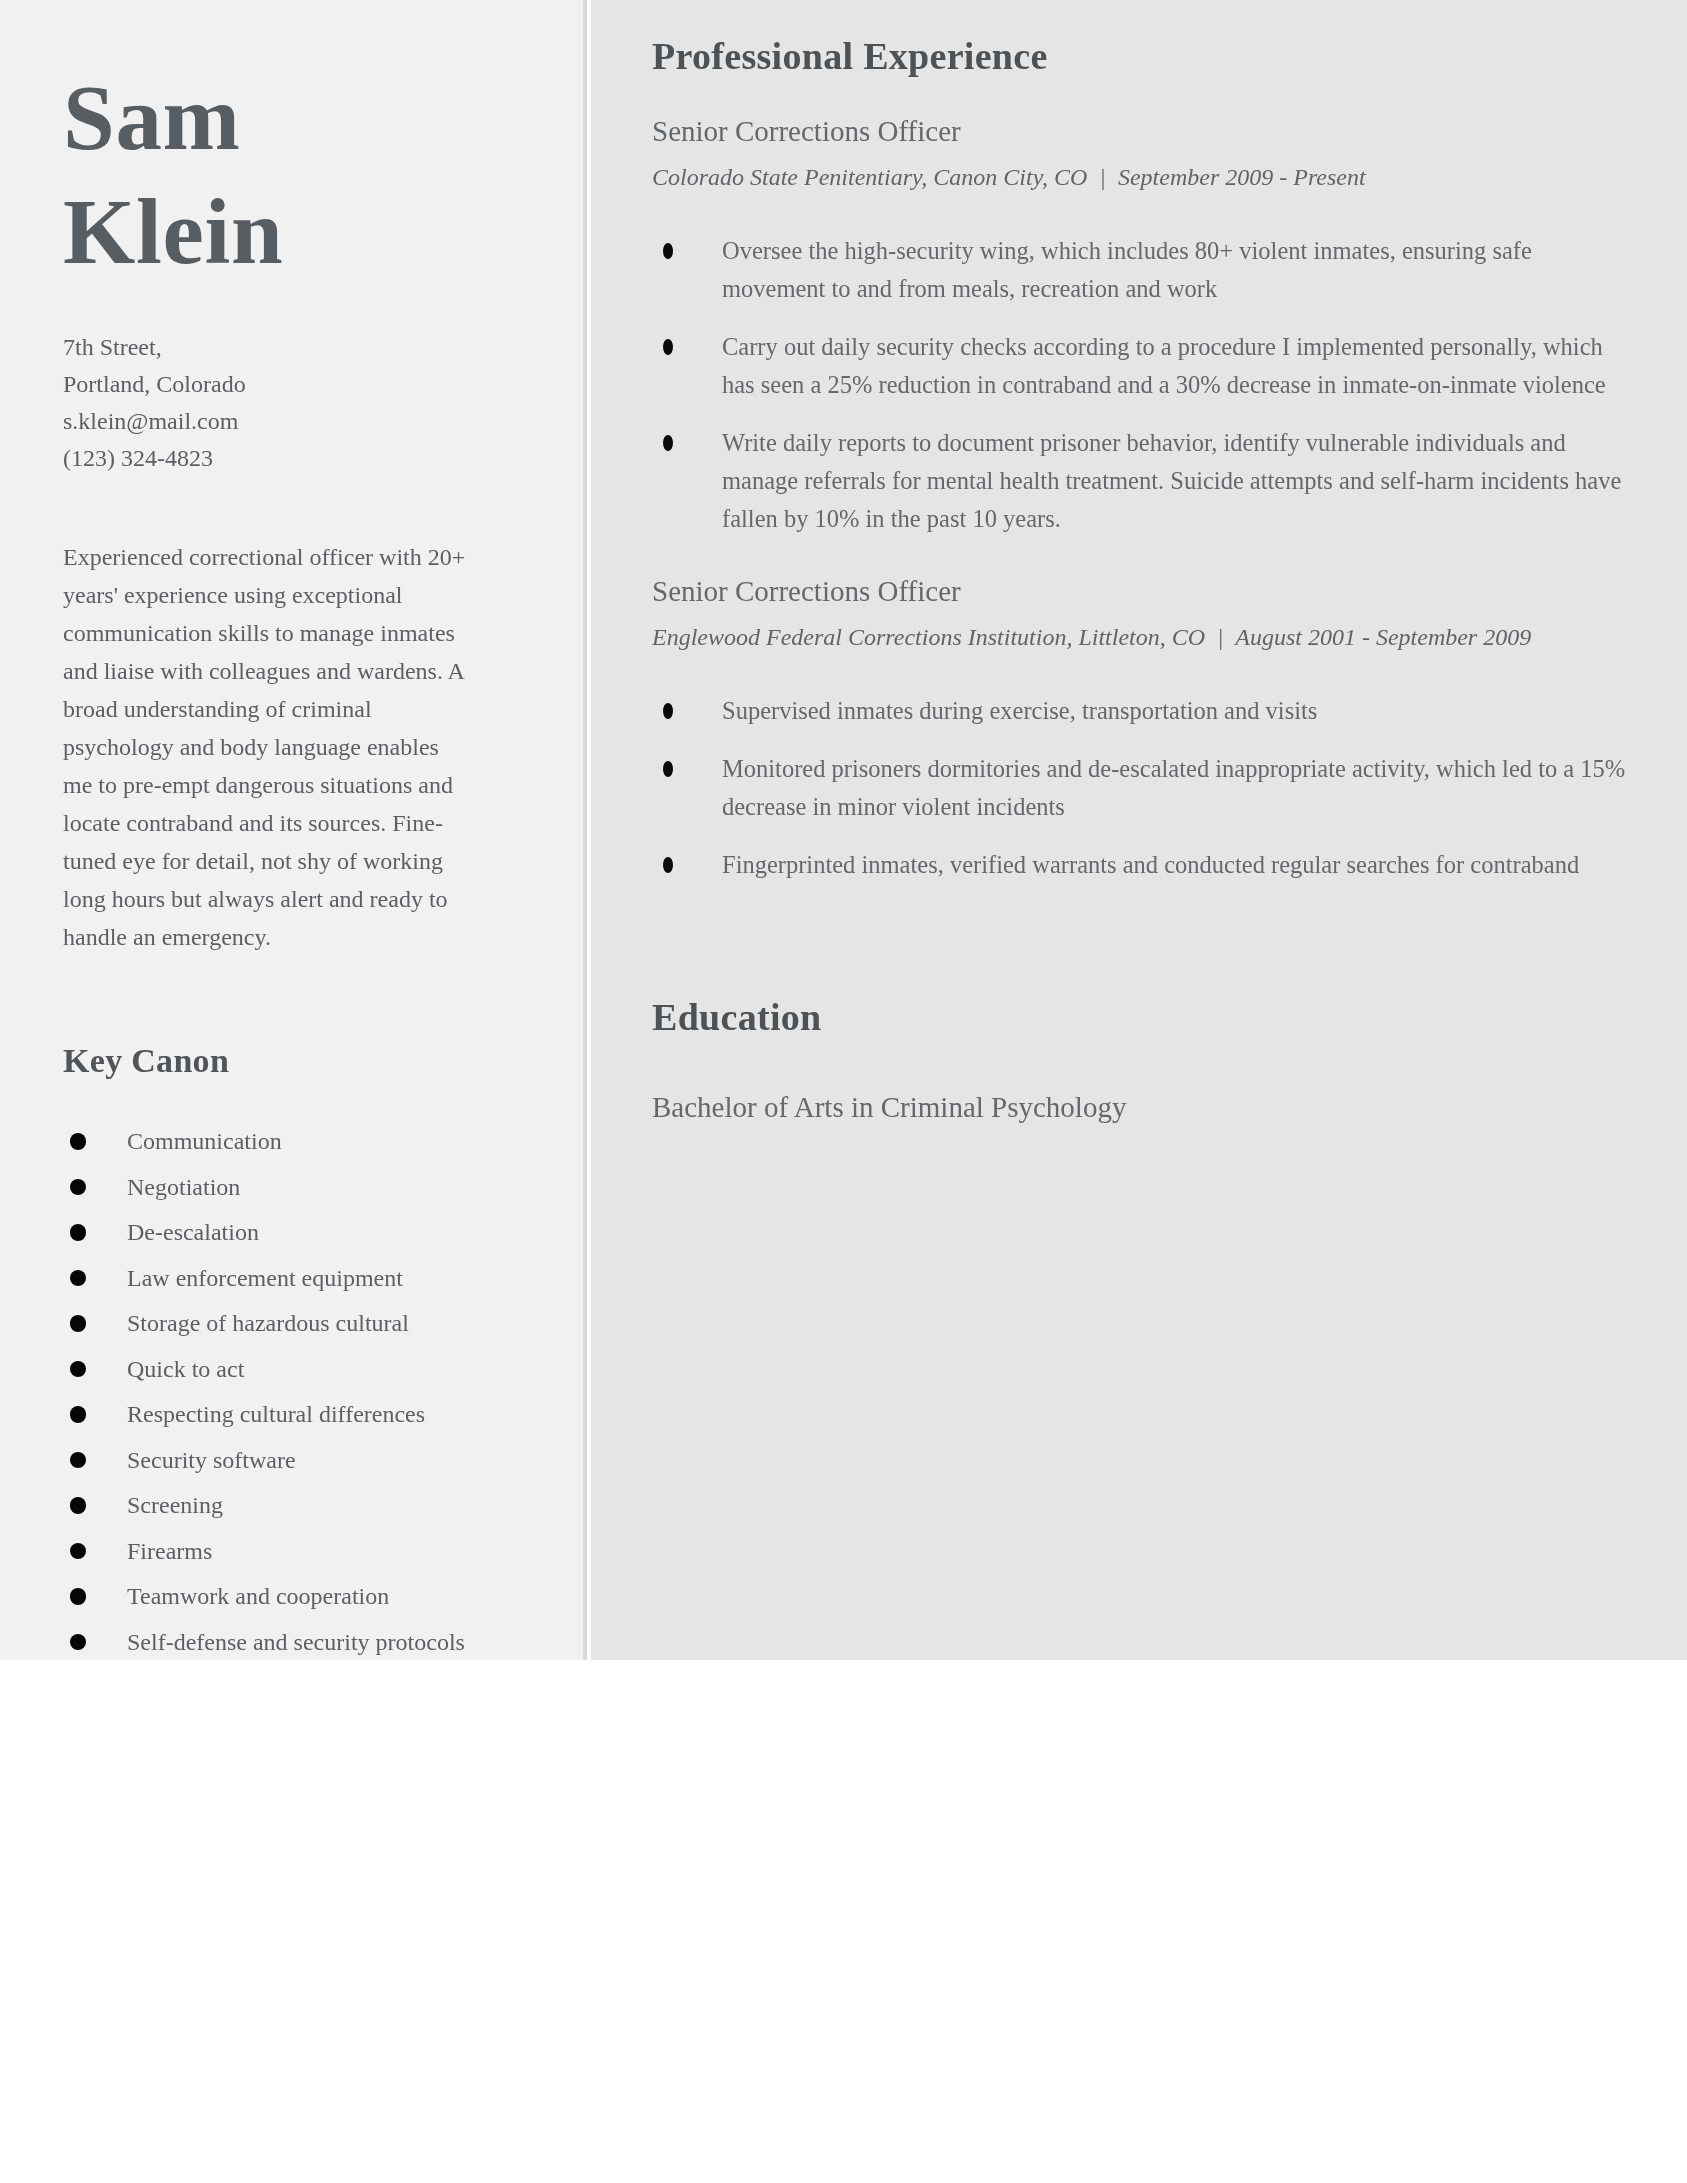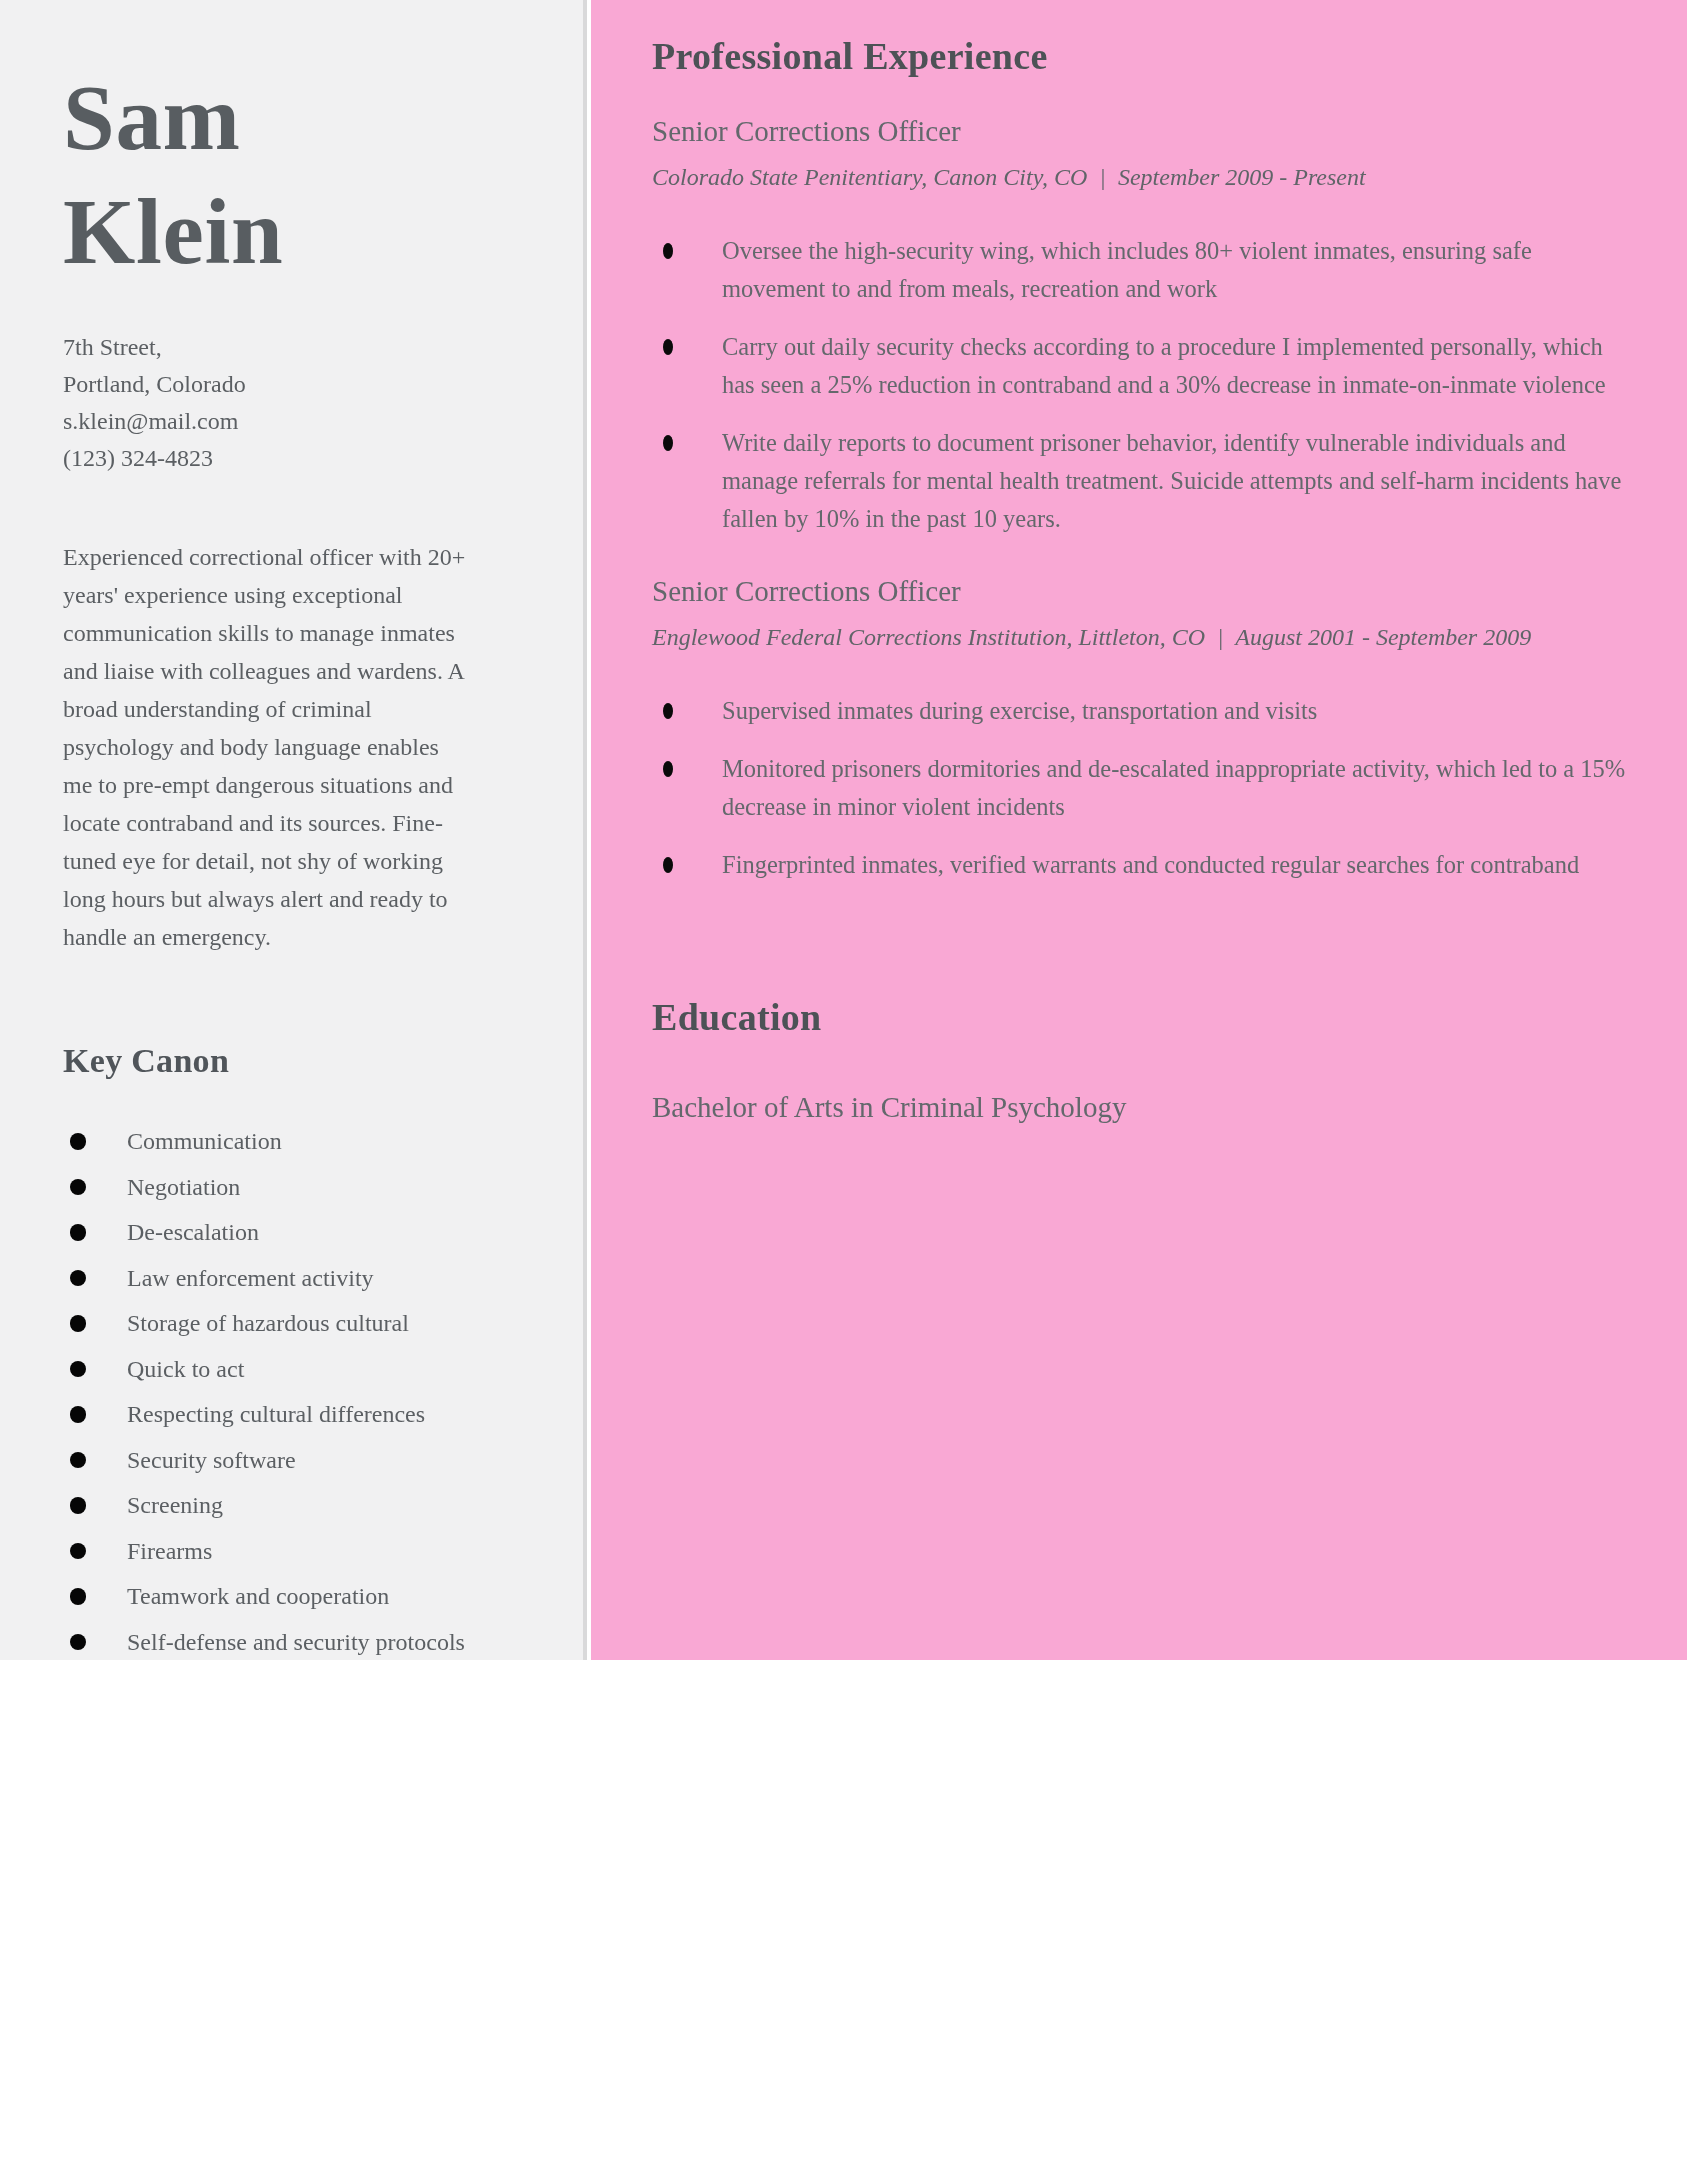--- a/index.html
+++ b/index.html
@@ -73,21 +73,21 @@
     border-radius: 50%;
     background: #060606;
   }
 
   
   .main {
     position: absolute;
     left: 591px; top: 0;
     width: 1096px;
     height: 2183px;
-    background: #f9a8d4;
+    background: #e5e5e5;
     padding: 34px 60px 0 61px;
   }
   .section-title {
     font-size: 38px;
     font-weight: bold;
     color: #4d5256;
     letter-spacing: 0.3px;
   }
   .job { margin-top: 37px; }
   .job-role {
@@ -155,21 +155,21 @@
     </div>
 
     <p class="summary">Experienced correctional officer with 20+ years' experience using exceptional communication skills to manage inmates and liaise with colleagues and wardens. A broad understanding of criminal psychology and body language enables me to pre-empt dangerous situations and locate contraband and its sources. Fine-tuned eye for detail, not shy of working long hours but always alert and ready to handle an emergency.</p>
 
     <h2 class="skills-title">Key Canon</h2>
 
     <ul class="skills-list">
       <li><span class="dot"></span><span>Communication</span></li>
       <li><span class="dot"></span><span>Negotiation</span></li>
       <li><span class="dot"></span><span>De-escalation</span></li>
-      <li><span class="dot"></span><span>Law enforcement activity</span></li>
+      <li><span class="dot"></span><span>Law enforcement equipment</span></li>
       <li><span class="dot"></span><span>Storage of hazardous cultural</span></li>
       <li><span class="dot"></span><span>Quick to act</span></li>
       <li><span class="dot"></span><span>Respecting cultural differences</span></li>
       <li><span class="dot"></span><span>Security software</span></li>
       <li><span class="dot"></span><span>Screening</span></li>
       <li><span class="dot"></span><span>Firearms</span></li>
       <li><span class="dot"></span><span>Teamwork and cooperation</span></li>
       <li><span class="dot"></span><span>Self-defense and security protocols</span></li>
     </ul>
   </aside>

